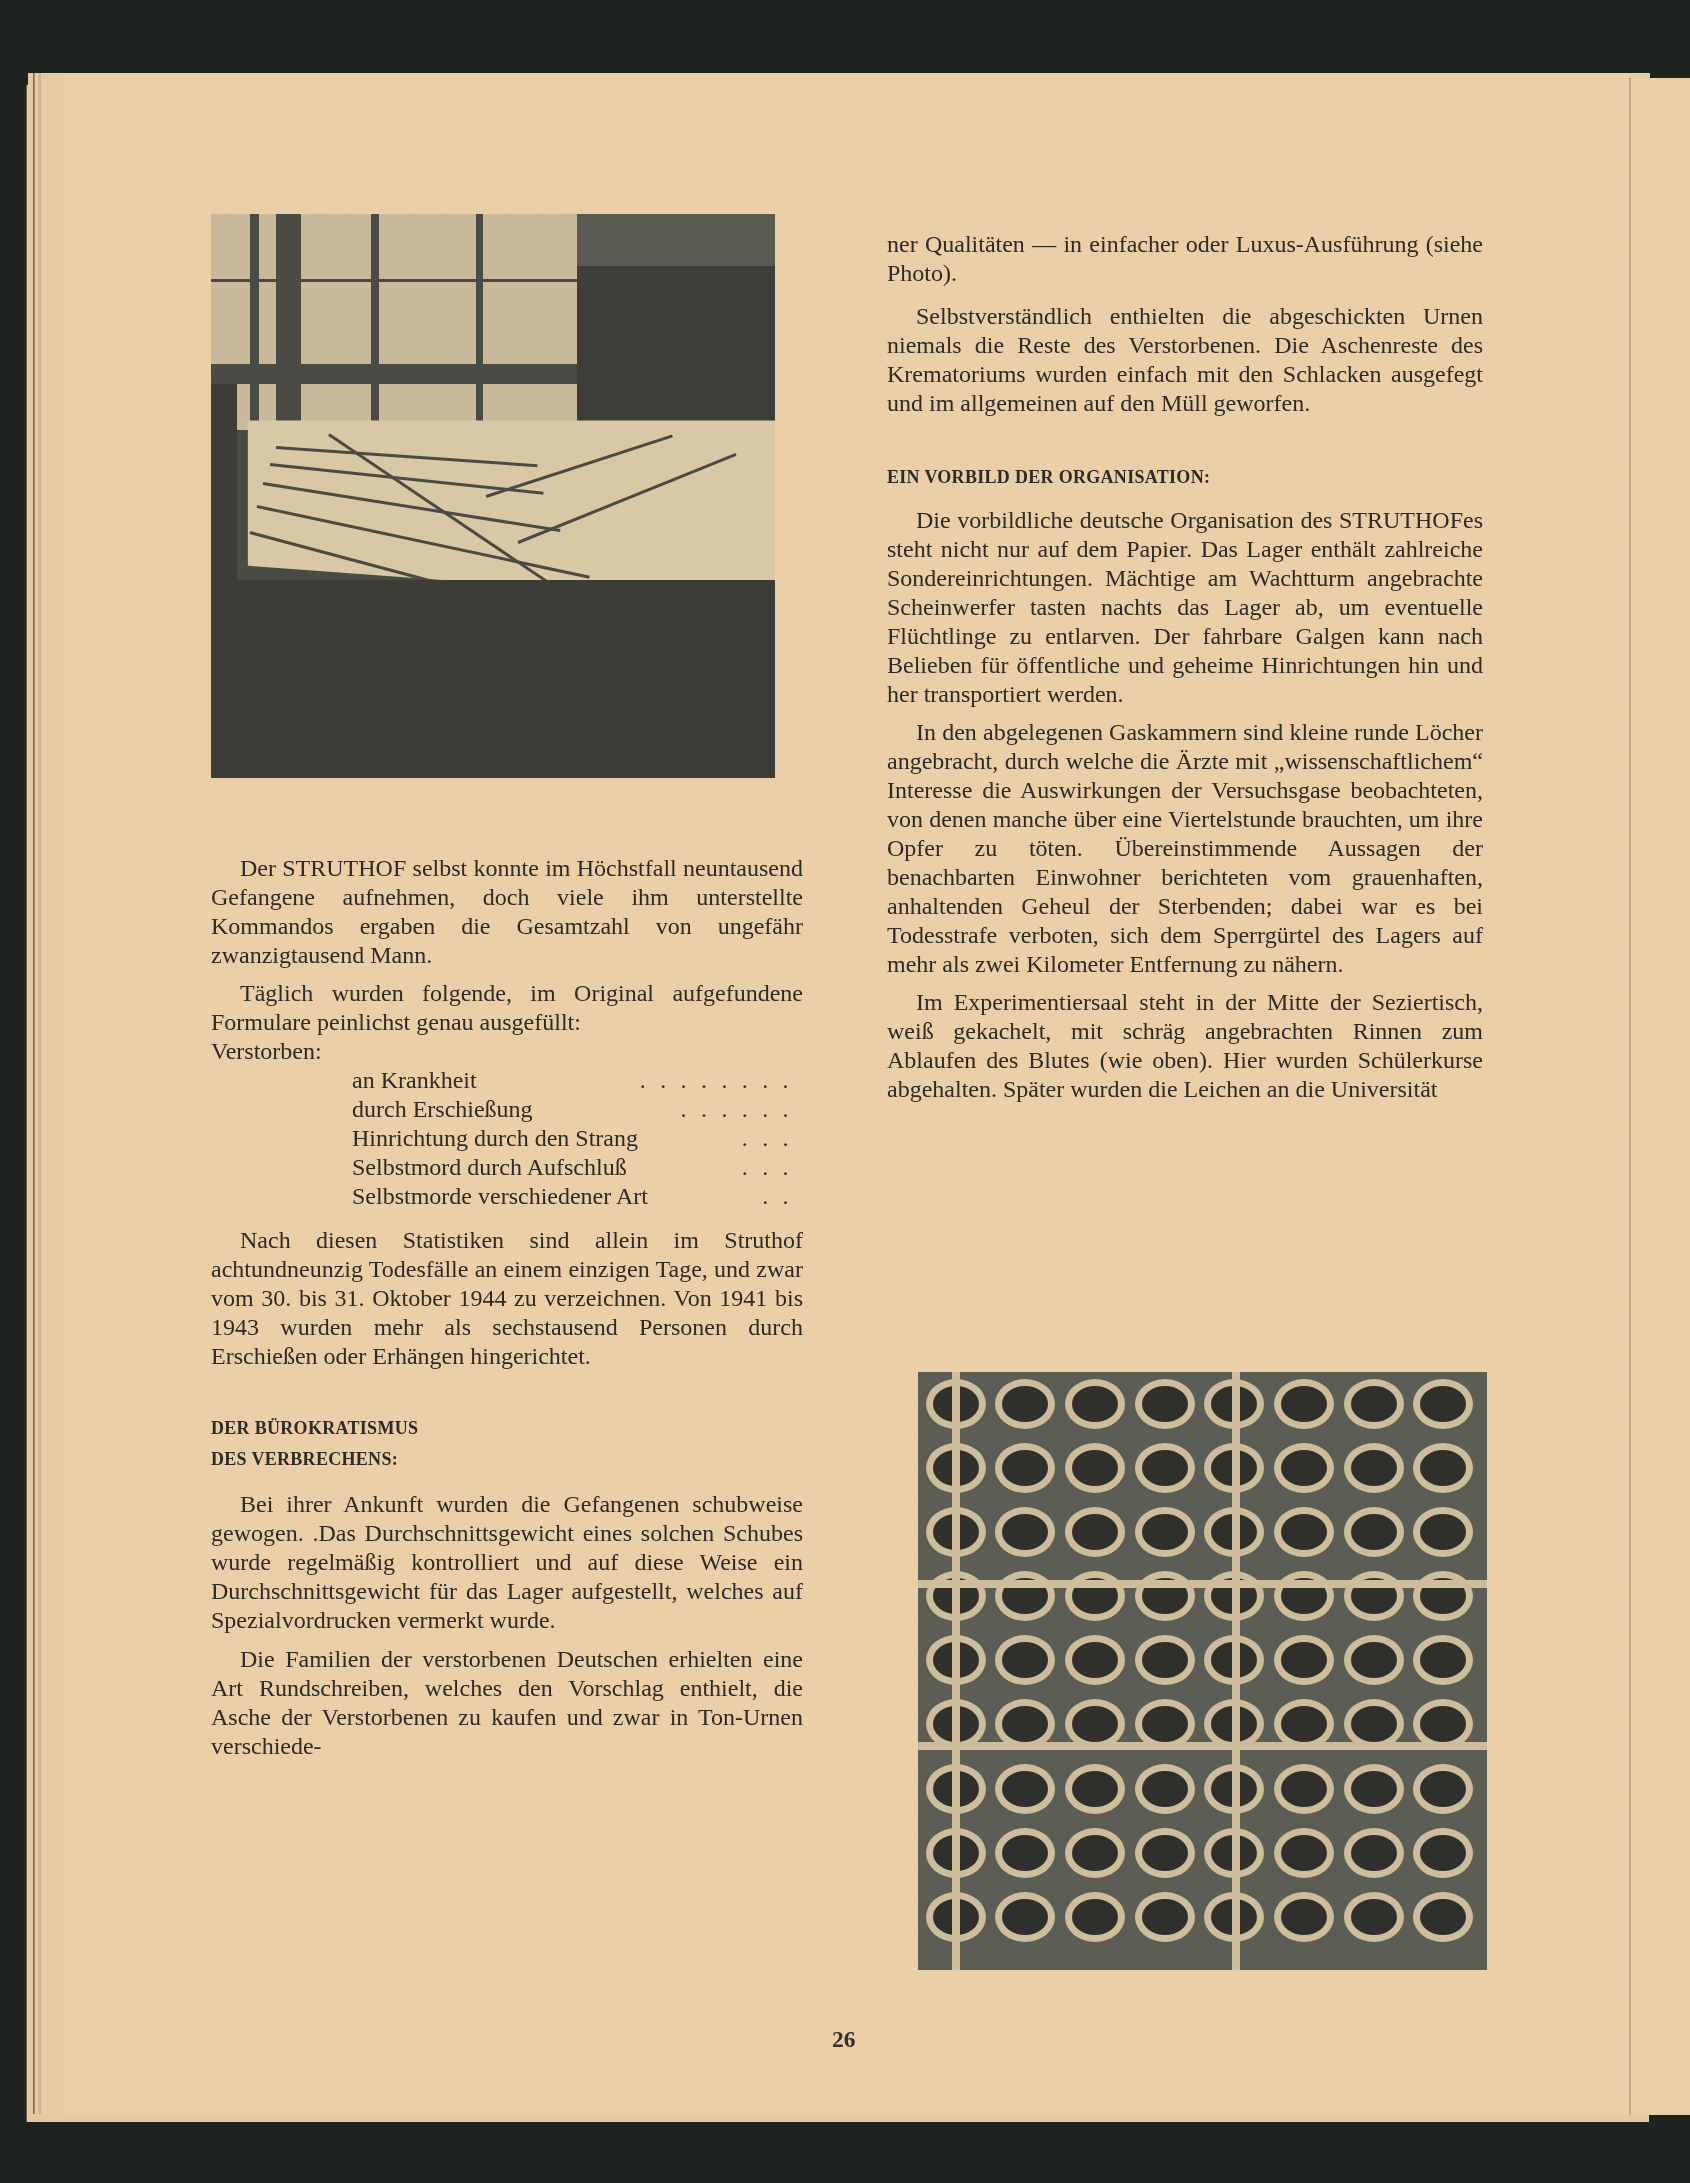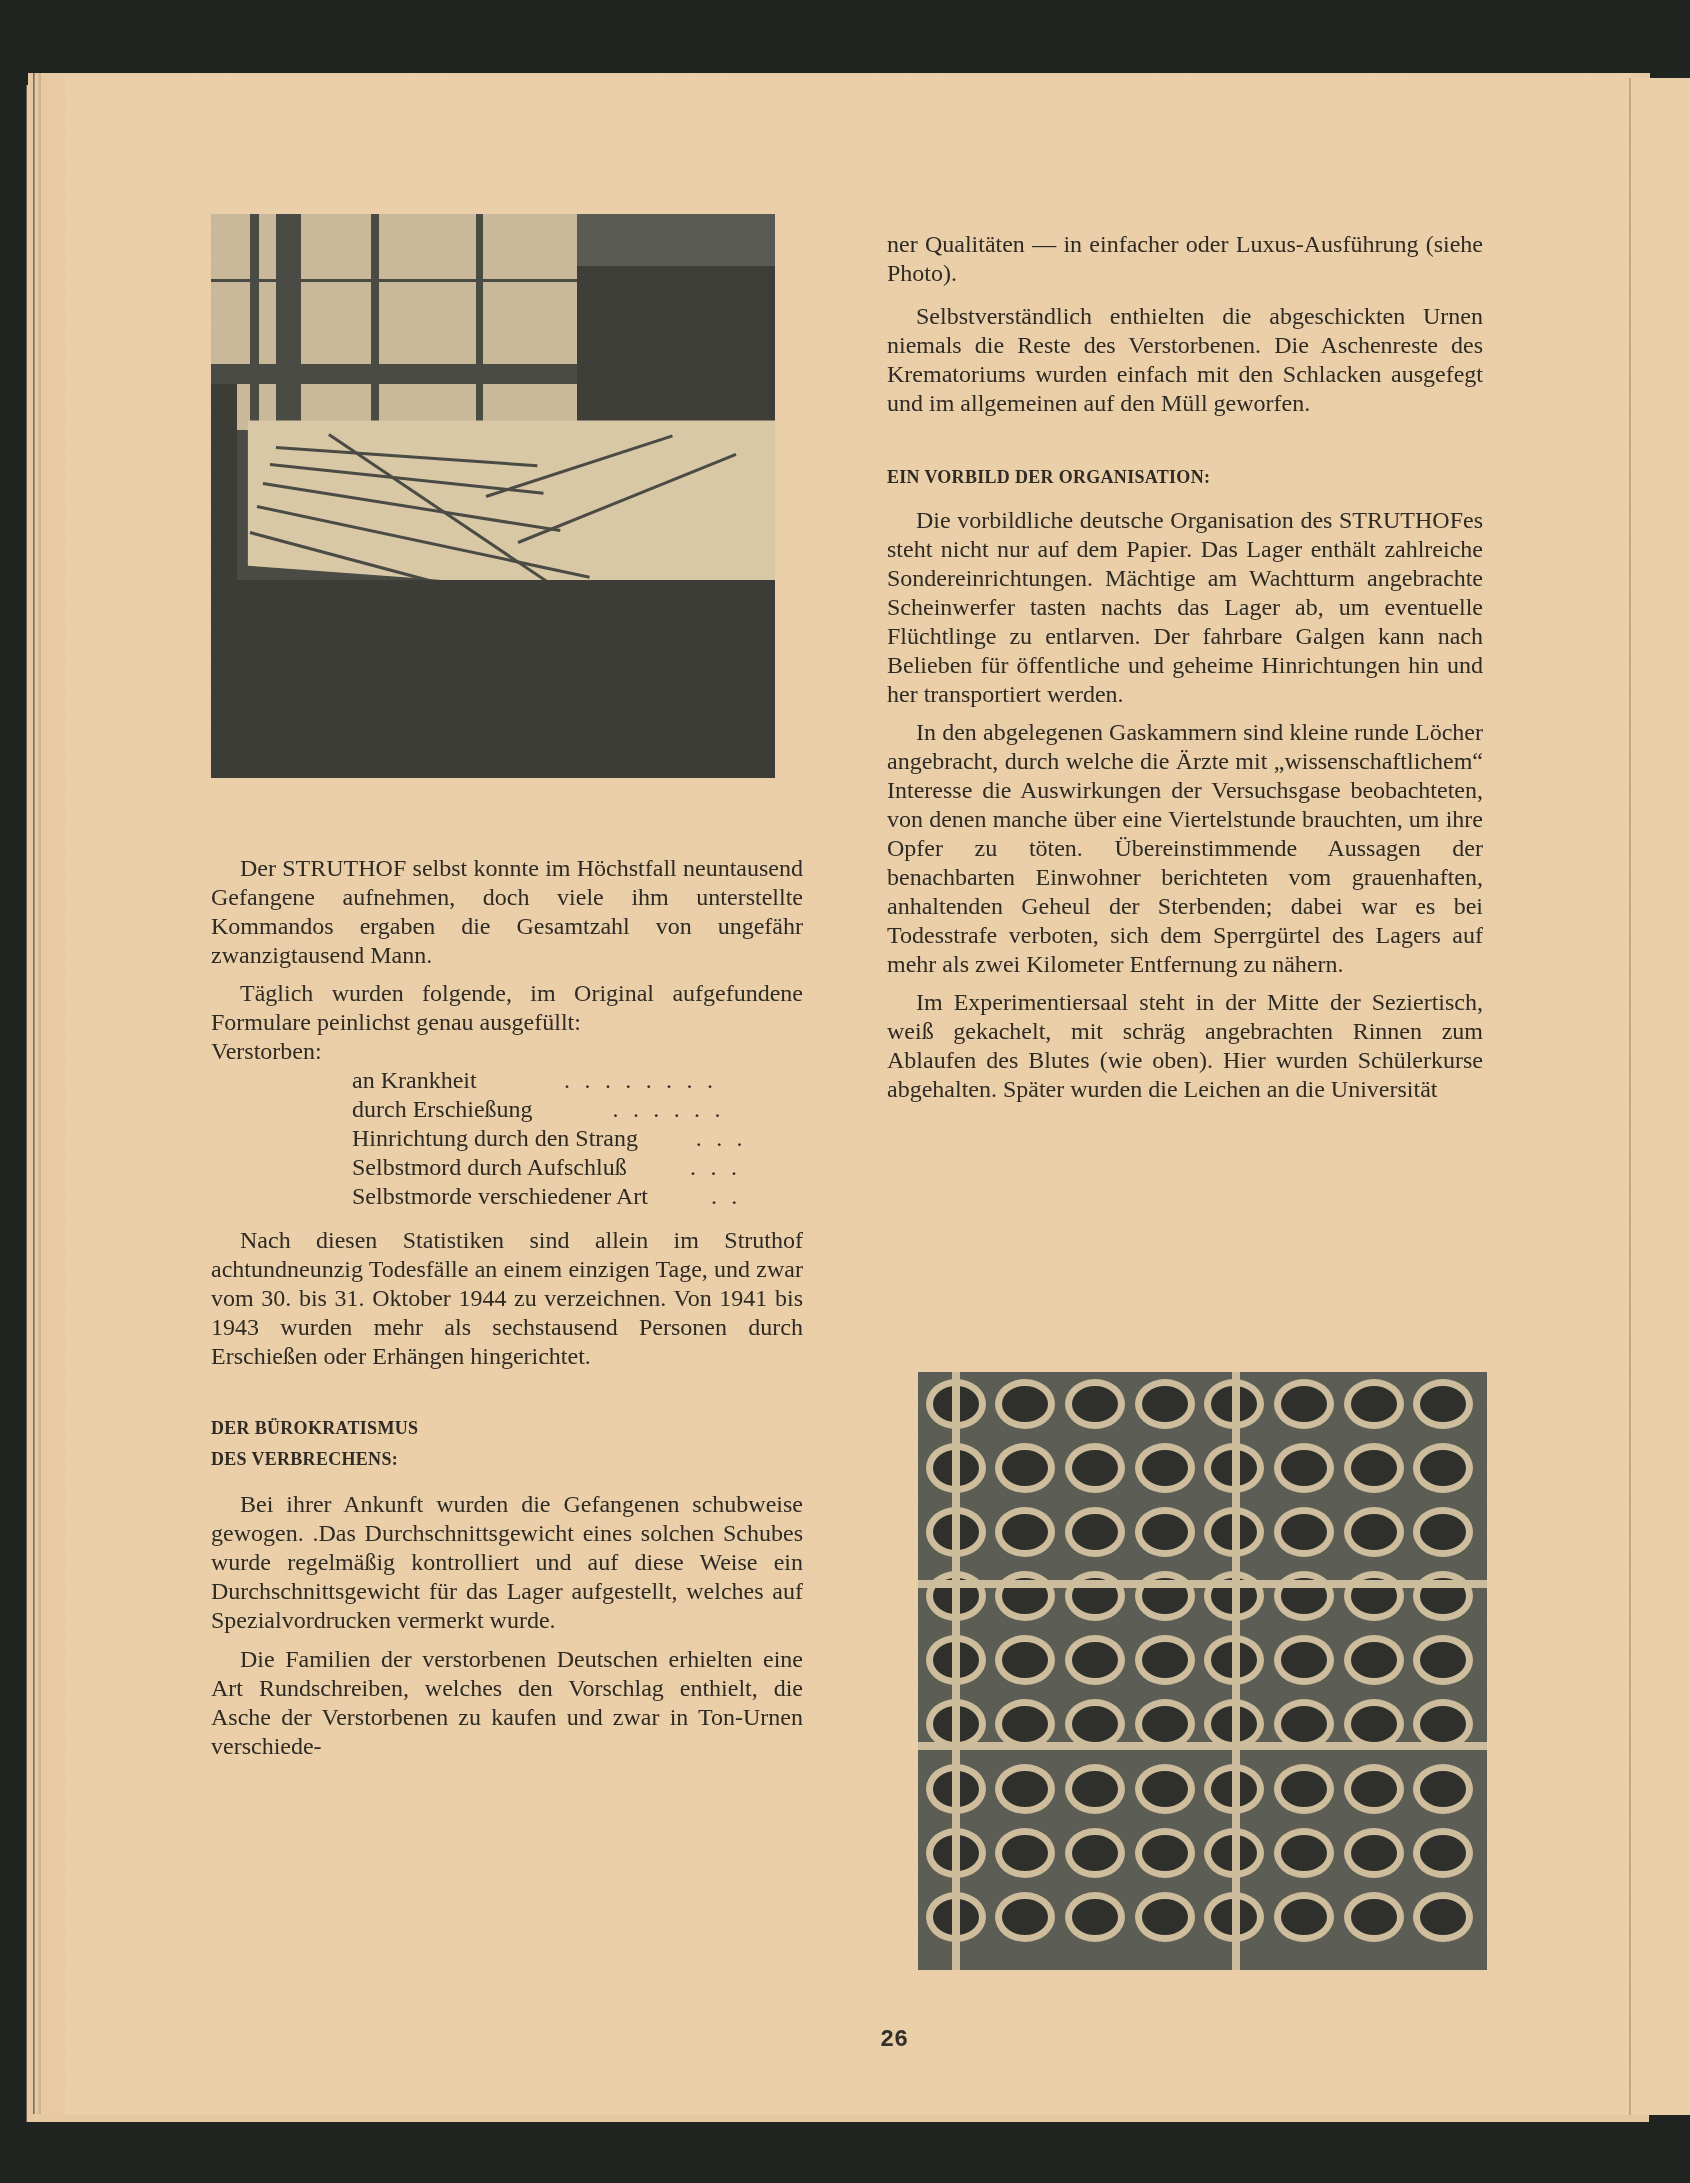--- a/index.html
+++ b/index.html
@@ -74,25 +74,25 @@
   .col { position: absolute; font-size: 24px; line-height: 29px; text-align: justify; }
   .col-left { left: 211px; width: 592px; }
   .col-right { left: 887px; width: 596px; }
   .para { margin: 0 0 9.2px 0; text-indent: 29px; }
   .para.no-indent { text-indent: 0; }
   .heading {
     font-size: 18px; line-height: 31px; letter-spacing: 0.3px; margin: 0;
     text-align: left;
   }
   .form-list { margin: 0 0 0 141px; padding: 0; list-style: none; }
-  .form-list li { display: flex; white-space: nowrap; text-align: center; }
+  .form-list li { display: flex; white-space: nowrap; text-align: right; }
   .form-list li .dots { flex: 1; overflow: hidden; letter-spacing: 14.4px; padding-left: 11.8px; }
   .page-number {
-    position: absolute; left: 880px; top: 2026px;
-    font-family: Liberation Mono, monospace; font-weight: bold; font-size: 23.5px; color: #33302a;
+    position: absolute; left: 832px; top: 2026px;
+    font-family: Liberation Serif, serif; font-weight: bold; font-size: 23.5px; color: #33302a;
   }
   .mark-stamp { position: absolute; left: 218px; top: 215px; width: 37px; height: 4.6px; background: #3a382f; }
 </style>
 </head>
 <body>
 
 <div class="page-stack-back"></div>
 <div class="page-stack-mid"></div>
 <div class="page"></div>
 <div class="fold-line"></div>

